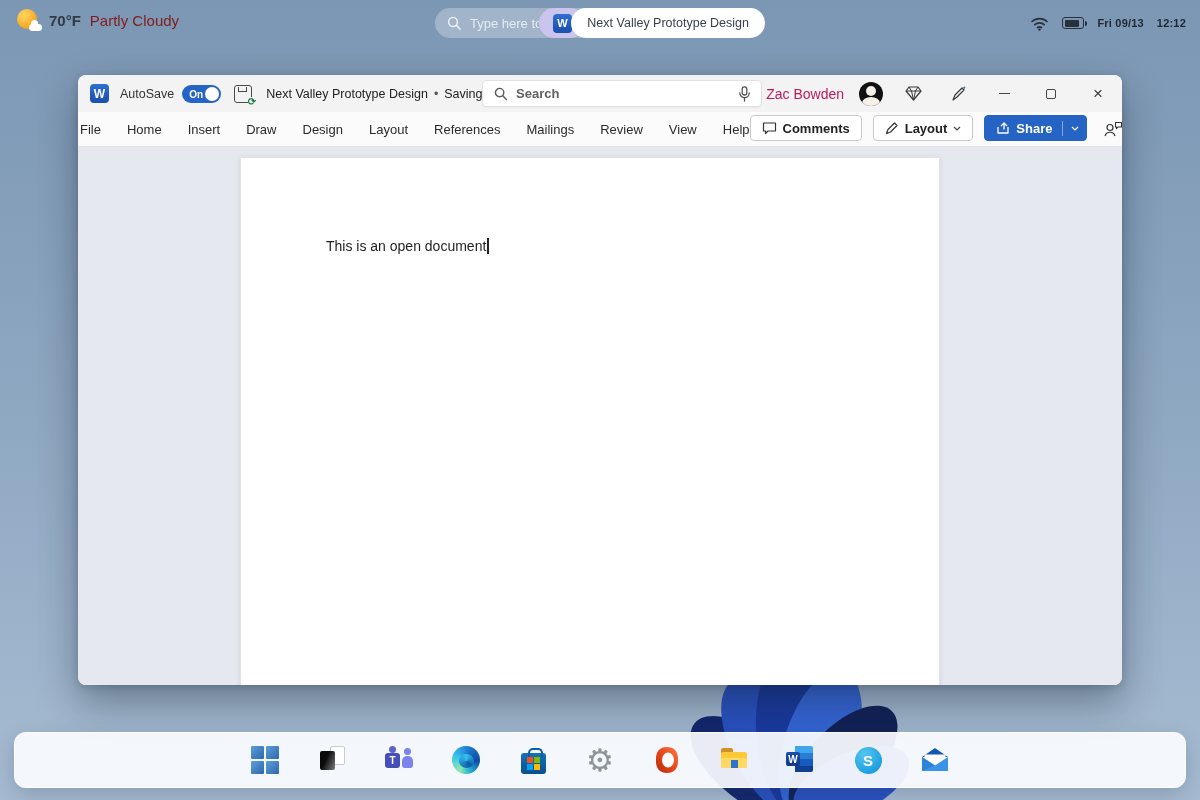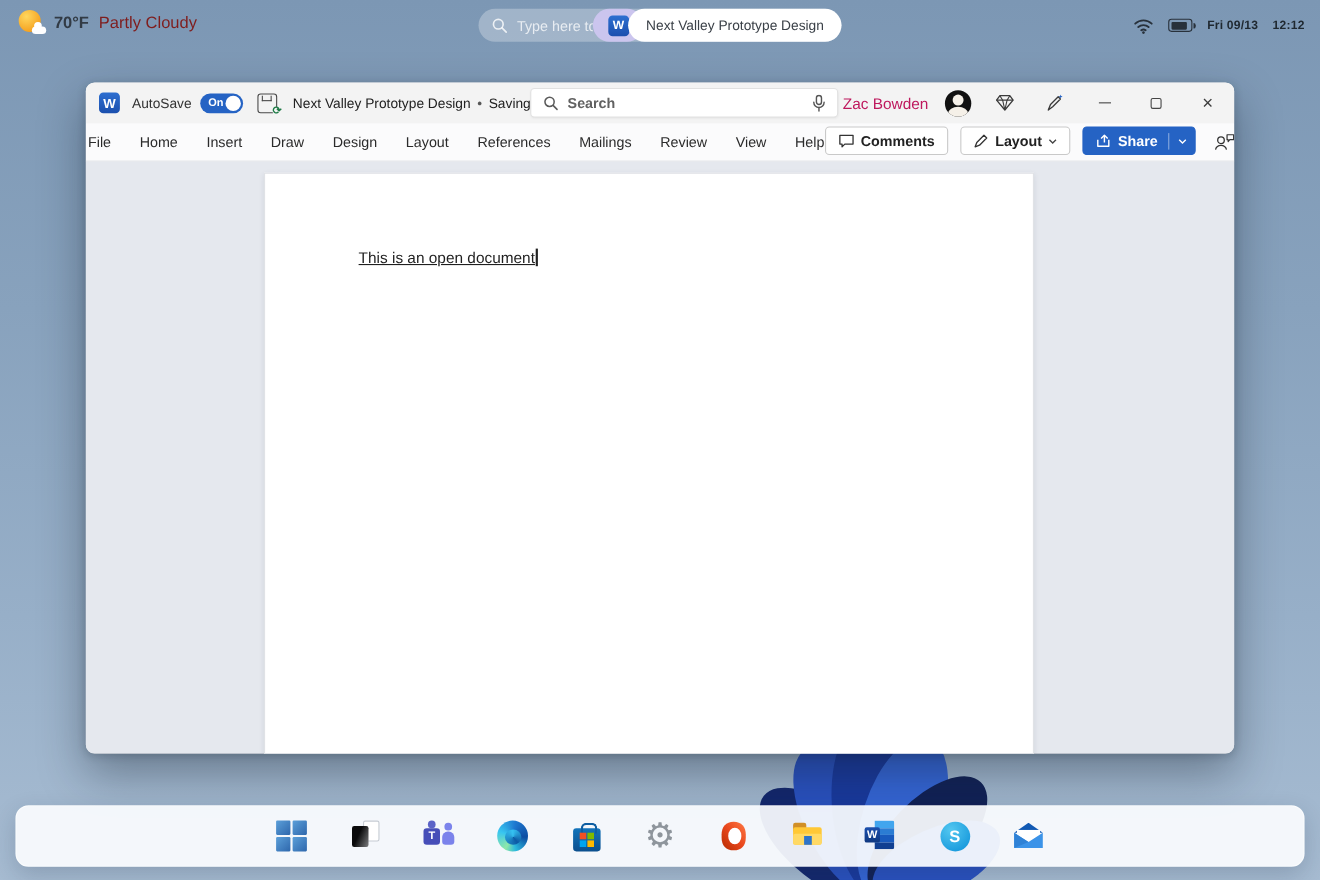--- a/index.html
+++ b/index.html
@@ -84,21 +84,21 @@
   .tab { font-size:13px; color:#2b2b2b; cursor:pointer; white-space:nowrap; }
   .ribbon-right { margin-left:auto; display:flex; align-items:flex-start; gap:11px; }
   .btn { height:26px; display:flex; align-items:center; gap:6px; padding:0 11px; background:#fff;
     border:1px solid #c9c9c9; border-radius:4px; font-size:13px; font-weight:600; color:#222; cursor:pointer; white-space:nowrap; }
   .btn-share { background:#2563c4; border-color:#2563c4; color:#fff; padding-right:7px; }
   .share-div { width:1px; height:15px; background:rgba(255,255,255,0.45); margin:0 2px 0 4px; }
 
   .canvas { position:relative; height:538px; background:#e5e8ee; }
   .page { position:absolute; left:162px; top:10px; width:700px; height:540px; background:#fff;
     border:1px solid #e0e2e6; box-shadow:0 1px 5px rgba(40,50,70,0.10); cursor:text; }
-  .doc-text { position:absolute; left:85px; top:68px; font-size:14px; color:#1f1f1f;text-decoration:underline; }
+  .doc-text { position:absolute; left:85px; top:80px; font-size:14px; color:#1f1f1f; }
   .caret { display:inline-block; width:1.5px; height:16px; background:#222; vertical-align:-3px; margin-left:1px; }
 
   
   .taskbar { position:absolute; left:14px; top:732px; width:1172px; height:56px; z-index:10;
     border-radius:12px; background:rgba(250,252,254,0.93); border:1px solid rgba(255,255,255,0.65);
     box-shadow:0 8px 22px rgba(25,40,65,0.20); display:flex; align-items:center; justify-content:center; gap:37px; }
   .tb-ico { width:30px; height:30px; display:flex; align-items:center; justify-content:center; cursor:pointer; position:relative; }
 
   .start-grid { display:grid; grid-template-columns:13px 13px; grid-template-rows:13px 13px; gap:2px; }
   .start-grid i { background:linear-gradient(135deg,#5b9fd9,#2e67ac); border-radius:1px; }

